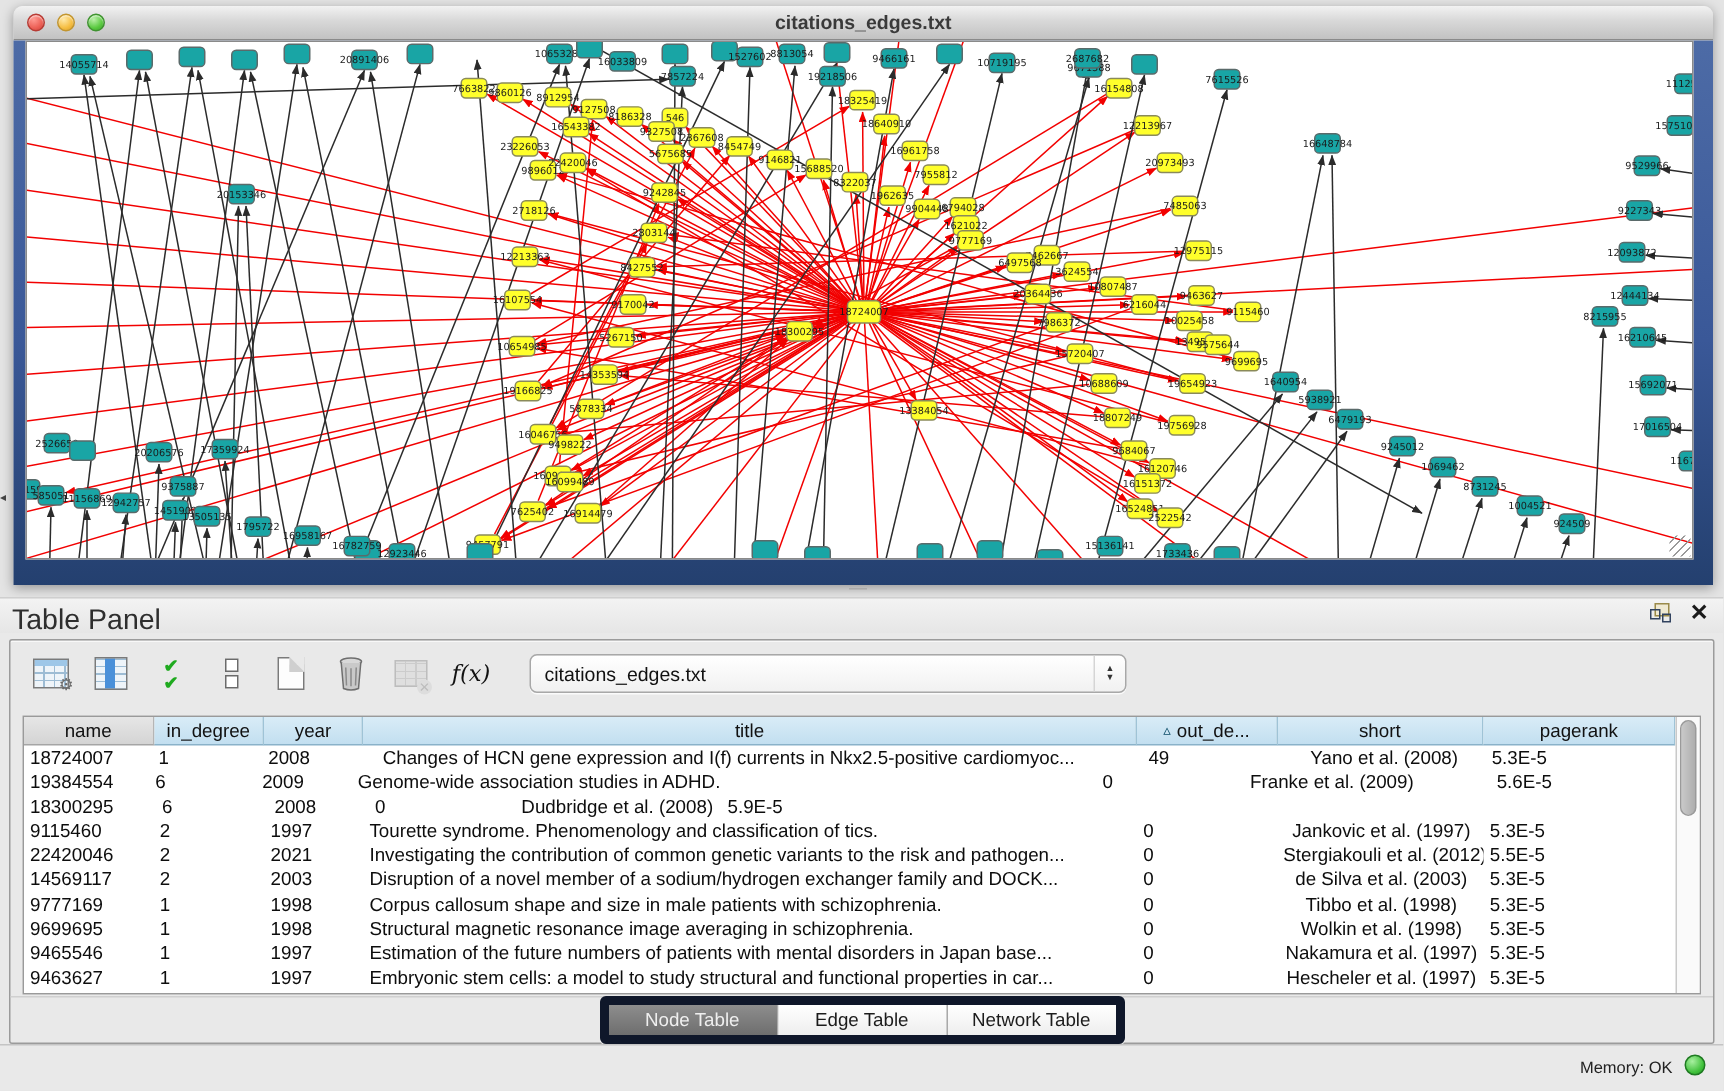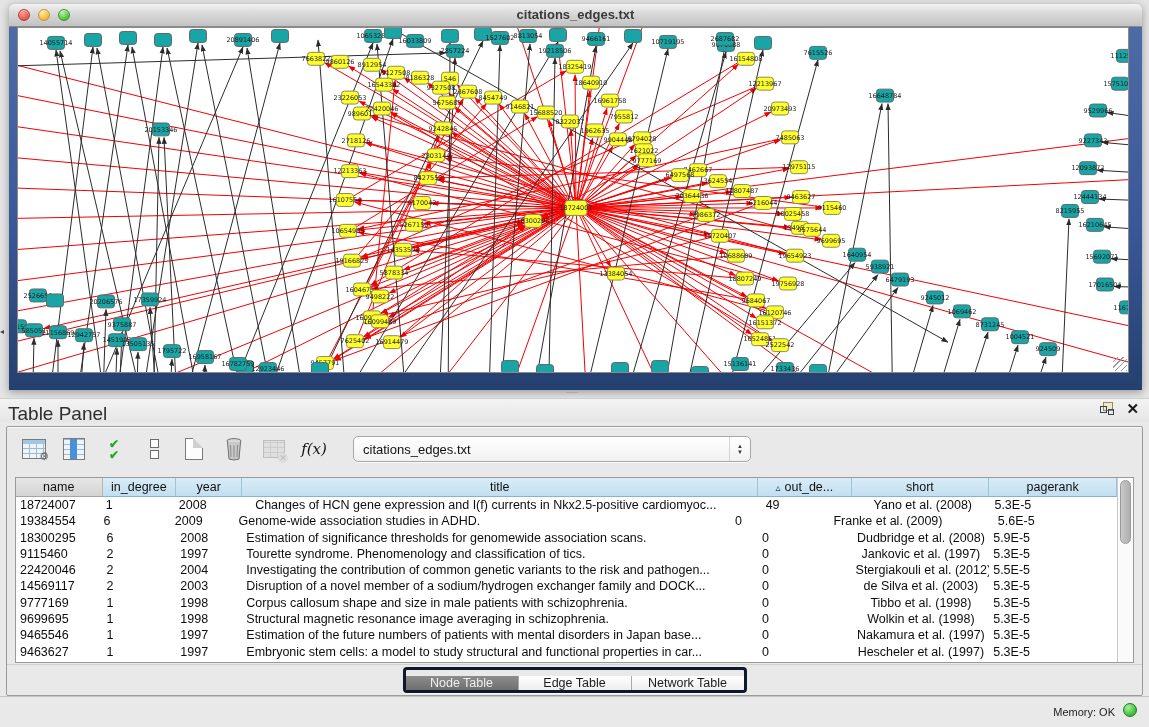--- a/index.html
+++ b/index.html
@@ -75,22 +75,22 @@
   .data-row{display:flex;height:16.3px;background:#fff;}
   .cell{box-sizing:border-box;font-size:12.5px;color:#0d0d0d;padding:1px 3px 0 4px;
       overflow:hidden;white-space:nowrap;}
   .cell.center{text-align:center;}
   .vscroll{width:15px;background:#fafafa;border-left:1px solid #c9c9c9;position:relative;}
   .vthumb{position:absolute;left:2px;right:2px;top:2px;height:62px;border-radius:6px;
       background:linear-gradient(90deg,#c9c9c9,#aeaeae);border:1px solid #9a9a9a;}
 
   .tabs-bar{position:absolute;left:0;right:0;bottom:0;height:30px;display:flex;
       align-items:center;justify-content:center;border-top:1px solid #d0d0d0;}
-  .seg{display:flex;height:20px;border:3px solid #0f172a;border-radius:4px;overflow:hidden;
-      box-shadow:0 1px 0 rgba(255,255,255,.7);align-items:flex-end;}
+  .seg{display:flex;height:20px;border:6px solid #0f172a;border-radius:4px;overflow:hidden;
+      box-shadow:0 1px 0 rgba(255,255,255,.7);}
   .seg-btn{min-width:88px;padding:0 12px;font-size:12.5px;display:flex;align-items:center;
       justify-content:center;background:linear-gradient(#ffffff,#eeeeee);color:#1c1c1c;
       border-right:1px solid #a9a9a9;}
   .seg-btn:last-child{border-right:none;}
   .seg-btn.sel{background:linear-gradient(#8d8d8d,#6e6e6e);color:#efefef;}
 
   #status-bar{position:absolute;left:0;right:0;bottom:0;height:30px;background:#e9e9e9;
       border-top:1px solid #c4c4c4;}
   .mem{position:absolute;right:34px;top:9px;font-size:11px;color:#222;}
   .mem-dot{position:absolute;right:12px;top:6px;width:14px;height:14px;border-radius:50%;
@@ -1025,38 +1025,37 @@
               <div class="cell" style="width: 67px;">2009</div>
               <div class="cell" style="width: 525px;">Genome-wide association studies in ADHD.</div>
               <div class="cell" style="width: 95px;">0</div>
               <div class="cell center" style="width: 140px;">Franke et al. (2009)</div>
               <div class="cell" style="width: 130px; margin-left: 40px;">5.6E-5</div>
             </div>
             <div class="data-row">
               <div class="cell" style="width: 88px;">18300295</div>
               <div class="cell" style="width: 75px;">6</div>
               <div class="cell" style="width: 67px;">2008</div>
-              <div class="cell" style="width: 525px;">Estimation of significance thresholds for genomewide association scans.</div>
               <div class="cell" style="width: 95px;">0</div>
               <div class="cell center" style="width: 140px;">Dudbridge et al. (2008)</div>
               <div class="cell" style="width: 130px;">5.9E-5</div>
             </div>
             <div class="data-row">
               <div class="cell" style="width: 88px;">9115460</div>
               <div class="cell" style="width: 75px;">2</div>
               <div class="cell" style="width: 67px;">1997</div>
               <div class="cell" style="width: 525px;">Tourette syndrome. Phenomenology and classification of tics.</div>
               <div class="cell" style="width: 95px;">0</div>
               <div class="cell center" style="width: 140px;">Jankovic et al. (1997)</div>
               <div class="cell" style="width: 130px;">5.3E-5</div>
             </div>
             <div class="data-row">
               <div class="cell" style="width: 88px;">22420046</div>
               <div class="cell" style="width: 75px;">2</div>
-              <div class="cell" style="width: 67px;">2004</div>
+              <div class="cell" style="width: 67px;">2021</div>
               <div class="cell" style="width: 525px;">Investigating the contribution of common genetic variants to the risk and pathogen...</div>
               <div class="cell" style="width: 95px;">0</div>
               <div class="cell center" style="width: 140px;">Stergiakouli et al. (2012)</div>
               <div class="cell" style="width: 130px;">5.5E-5</div>
             </div>
             <div class="data-row">
               <div class="cell" style="width: 88px;">14569117</div>
               <div class="cell" style="width: 75px;">2</div>
               <div class="cell" style="width: 67px;">2003</div>
               <div class="cell" style="width: 525px;">Disruption of a novel member of a sodium/hydrogen exchanger family and DOCK...</div>

